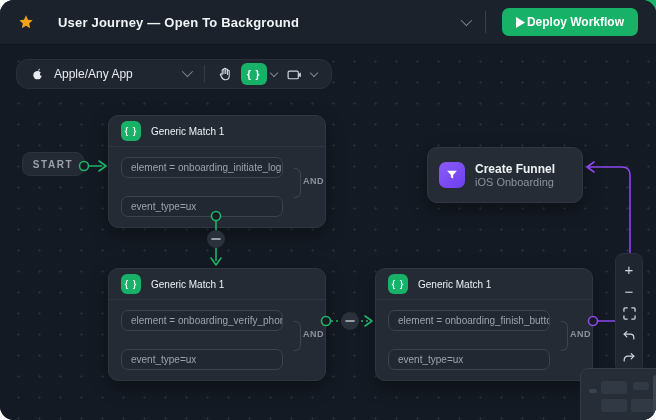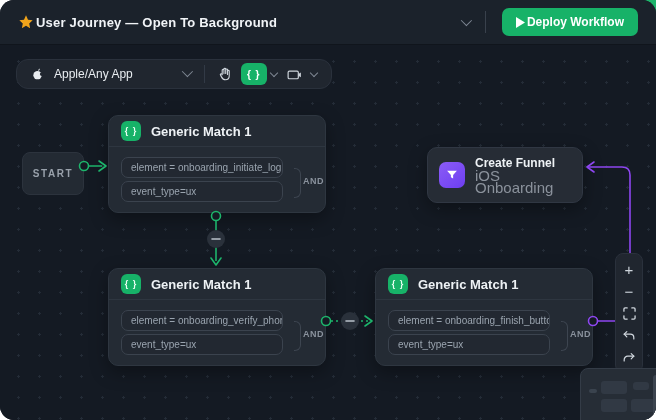--- a/index.html
+++ b/index.html
@@ -5,21 +5,21 @@
   * { margin:0; padding:0; box-sizing:border-box; }
   html,body { background:#ffffff; font-family:"Liberation Sans", sans-serif; }
   .stage { position:relative; width:656px; height:420px; }
   .corner-accent { position:absolute; top:0; right:0; width:30px; height:30px; background:#1db46b; }
   .app { position:absolute; inset:0; background:#151a23; border-radius:14px; overflow:hidden;
          display:flex; flex-direction:column; }
 
   
   .hdr { height:45px; flex:0 0 45px; background:#1b222b; display:flex; align-items:center;
          padding:0 18px; border-bottom:1px solid #10151c; }
-  .hdr-left { display:flex; align-items:center; gap:2px; }
+  .hdr-left { display:flex; align-items:center; gap:24px; }
   .star { width:16px; height:16px; display:flex; }
   .hdr-title { font-size:13px; font-weight:700; color:#f1f4f7; letter-spacing:.2px; }
   .hdr-right { margin-left:auto; display:flex; align-items:center; }
   .owner { display:flex; align-items:center; gap:6px; cursor:pointer; }
   .owner-txt { font-size:11px; font-style:italic; color:#969ea9; }
   .chev { width:8px; height:8px; border-right:1.5px solid #7e8793; border-bottom:1.5px solid #7e8793;
           transform:rotate(45deg) translateY(-2px); }
   .hdr-div { width:1px; height:22px; background:#39414c; margin:0 16px; }
   .deploy-btn { display:flex; align-items:center; gap:2px; background:#17b268; border:none;
                 color:#fff; font-family:inherit; font-size:12px; font-weight:700; padding:7px 14px;
@@ -45,43 +45,43 @@
                transform:rotate(45deg); margin:0 6px 2px 4px; }
 
   
   .match-node { position:absolute; width:218px; background:#242b34; border:1px solid #2e3640;
                 border-radius:10px; box-shadow:0 6px 18px rgba(0,0,0,.35); }
   .mn-hdr { display:flex; align-items:center; gap:10px; padding:5px 12px; height:31px;
             border-bottom:1px solid #2e3640; }
   .badge { width:20px; height:20px; flex:0 0 20px; background:#17b268; color:#ecfff5; border-radius:6px;
            font-size:9px; font-weight:700; letter-spacing:1px; display:flex; align-items:center;
            justify-content:center; }
-  .mn-title { font-size:13px; font-weight:700; color:#eef2f5; }
+  .mn-title { font-size:10px; font-weight:400; color:#eef2f5; }
   .mn-body { position:relative; padding:10px 42px 10px 12px; }
   .pill { border:1px solid #3b434e; border-radius:7px; padding:4px 9px; font-size:10px; color:#9aa4af;
           white-space:nowrap; overflow:hidden; height:21px; background:#222831; cursor:pointer; }
-  .pill + .pill { margin-top:3px; }
+  .pill + .pill { margin-top:18px; }
   .and-bracket { position:absolute; right:24px; top:21px; width:7px; height:30px;
                  border:1.5px solid #3d4550; border-left:none; border-radius:0 6px 6px 0; }
   .and-txt { position:absolute; right:1px; top:29px; font-size:9px; font-weight:700; color:#8a929d;
              letter-spacing:.5px; }
 
-  .start-node { position:absolute; left:22px; top:107px; width:62px; height:43px; background:#232a33;
+  .start-node { position:absolute; left:22px; top:107px; width:62px; height:24px; background:#232a33;
                 border:1px solid #2c333d; border-radius:8px; display:flex; align-items:center;
                 justify-content:center; font-size:10px; font-weight:700; letter-spacing:1.6px;
                 color:#99a1ab; cursor:grab;text-align:center; }
 
   .funnel-node { position:absolute; left:427px; top:102px; width:156px; height:56px; background:#262c35;
                  border:1px solid #303743; border-radius:10px; display:flex; align-items:center;
                  gap:10px; padding:0 11px; box-shadow:0 6px 18px rgba(0,0,0,.35); cursor:grab; }
   .funnel-icon { width:26px; height:26px; flex:0 0 26px; border-radius:7px;
                  background:linear-gradient(140deg,#8b5cf6,#6d3ef0); display:flex; align-items:center;
                  justify-content:center; }
   .fn-title { font-size:12px; font-weight:700; color:#eef2f5; line-height:14px; }
-  .fn-sub { font-size:15px; color:#8b929c; line-height:12px; }
+  .fn-sub { font-size:11px; color:#8b929c; line-height:12px; }
 
   
   .wires { position:absolute; inset:0; pointer-events:none; }
 
   
   .zoom-panel { position:absolute; left:615px; top:208px; width:28px; height:120px; background:#20262f;
                 border:1px solid #2a313c; border-radius:8px; display:flex; flex-direction:column;
                 align-items:center; justify-content:space-around; padding:4px 0; }
   .zp-btn { width:22px; height:20px; display:flex; align-items:center; justify-content:center;
             background:transparent; border:none; color:#cfd6dd; font-size:15px; font-family:inherit;

